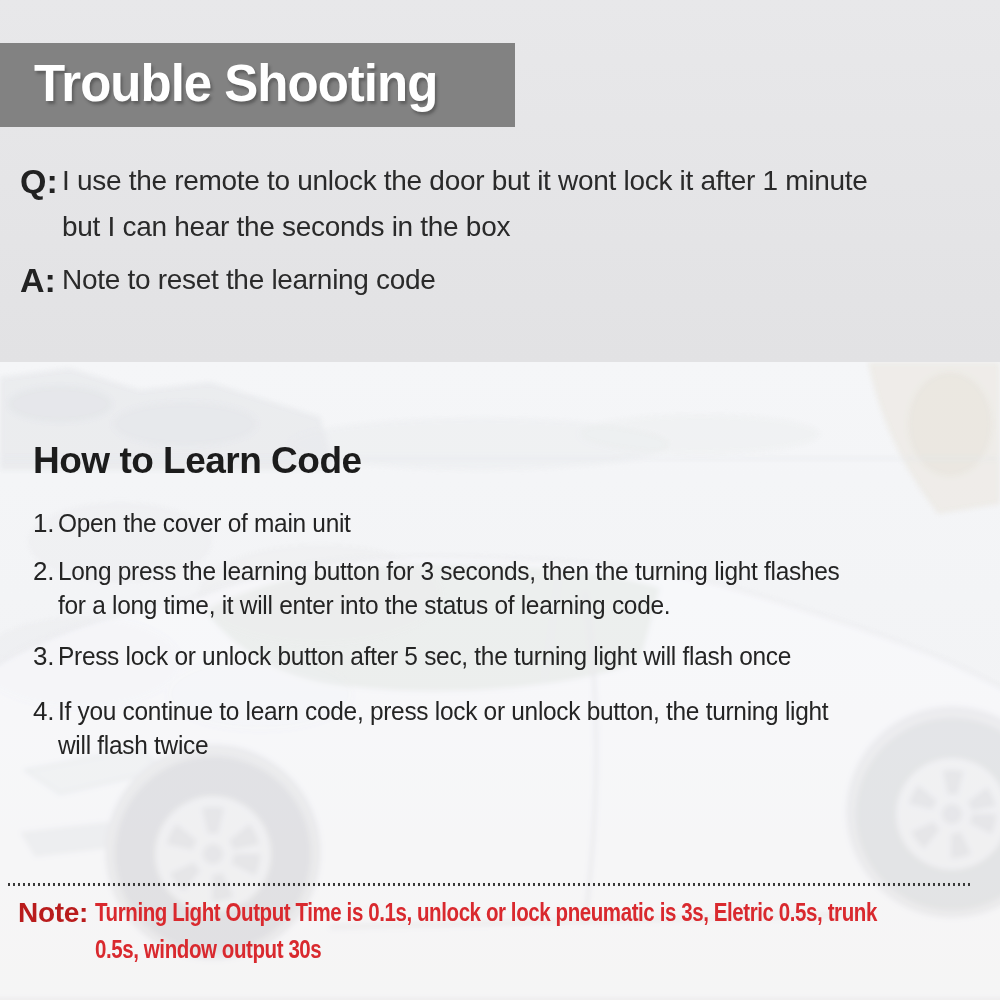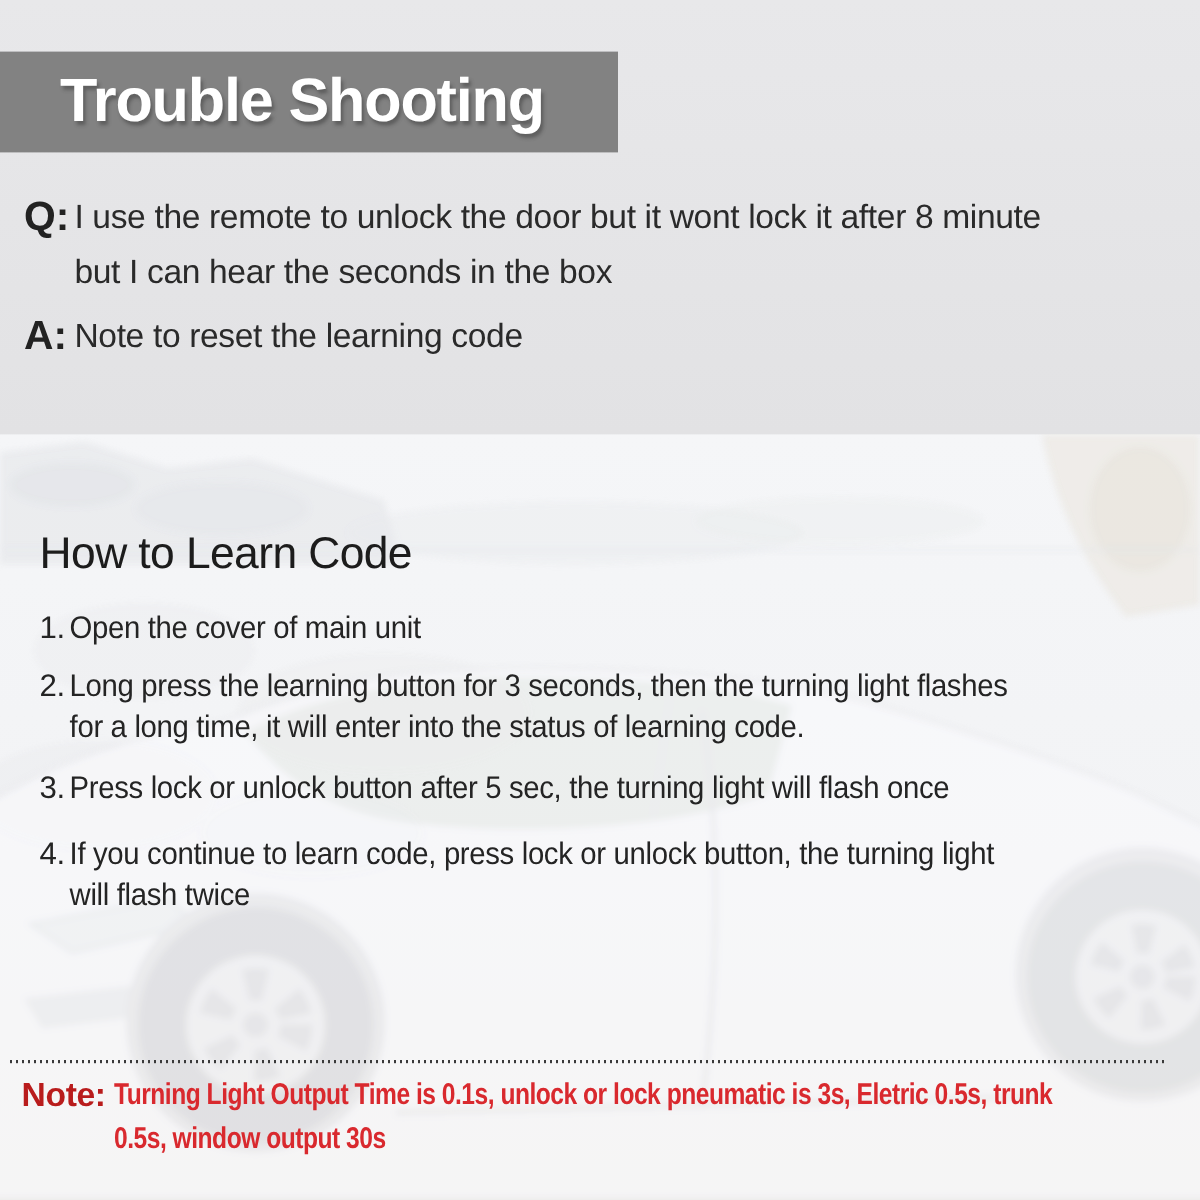--- a/index.html
+++ b/index.html
@@ -13,34 +13,34 @@
     position:absolute;top:0;left:0;width:1000px;height:362px;
     background:linear-gradient(180deg,#e8e8ea 0%,#e2e2e4 100%);
   }
   .photo-section{
     position:absolute;top:362px;left:0;width:1000px;height:638px;
     background:linear-gradient(180deg,#f5f6f8 0%,#f2f3f5 55%,#efeeec 100%);
   }
   .bg-art{position:absolute;top:362px;left:0;width:1000px;height:638px;opacity:.85;}
   .banner{
     position:absolute;top:43px;left:0;width:515px;height:84px;
-    background:#828282;box-sizing:border-box;padding-left:50px;
+    background:#828282;box-sizing:border-box;padding-left:34px;
     color:#ffffff;font-size:51px;font-weight:700;line-height:82px;
     letter-spacing:-1px;text-shadow:2px 3px 3px rgba(50,50,50,.45);
     z-index:3;white-space:nowrap;
   }
   .qa-row{position:absolute;left:20px;display:flex;z-index:3;}
   .qa-row .lbl{flex:none;width:42px;font-weight:700;font-size:34px;line-height:46px;color:#222;}
   .qa-row .txt{font-size:28px;line-height:46px;letter-spacing:-.3px;color:#2a2a2a;}
   .qa-row .txt span{display:block;white-space:nowrap;}
   #qa-q{top:158px;}
   #qa-a{top:257px;}
   .howto{
     position:absolute;top:436px;left:33px;z-index:3;
-    font-size:37px;font-weight:400;letter-spacing:-.5px;color:#1c1c1c;line-height:50px;white-space:nowrap;
+    font-size:37px;font-weight:700;letter-spacing:-.5px;color:#1c1c1c;line-height:50px;white-space:nowrap;
   }
   .item{position:absolute;left:33px;display:flex;z-index:3;
     font-size:26px;line-height:34px;letter-spacing:-.3px;color:#242424;}
   .item .num{flex:none;width:25px;}
   .item .lines span{display:block;white-space:nowrap;transform:scaleX(.94);transform-origin:0 0;}
   #item-1{top:506px;} #item-2{top:554px;} #item-3{top:639px;} #item-4{top:694px;}
   .dotline{
     position:absolute;top:883px;left:8px;width:964px;height:3px;z-index:3;
     background:repeating-linear-gradient(90deg,#3a3a3a 0 2px,transparent 2px 5px);
   }
@@ -110,21 +110,21 @@
     </g>
   </svg>
 
   <div class="banner">
     <span>Trouble Shooting</span>
   </div>
 
   <div class="qa-row" id="qa-q">
     <div class="lbl">Q:</div>
     <div class="txt">
-      <span>I use the remote to unlock the door but it wont lock it after 8 minute</span>
+      <span>I use the remote to unlock the door but it wont lock it after 1 minute</span>
       <span>but I can hear the seconds in the box</span>
     </div>
   </div>
   <div class="qa-row" id="qa-a">
     <div class="lbl">A:</div>
     <div class="txt">
       <span>Note to reset the learning code</span>
     </div>
   </div>
 

